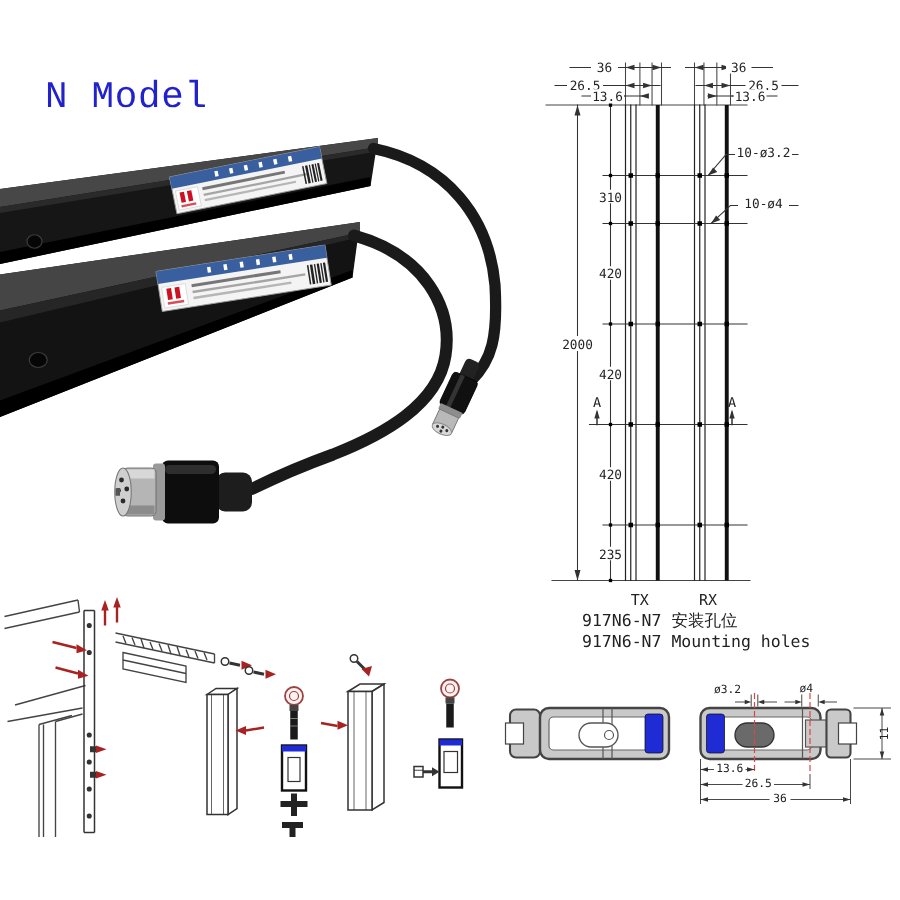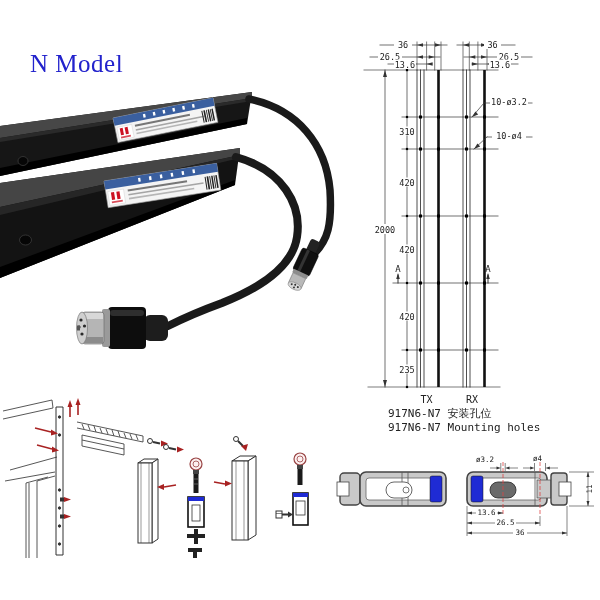--- a/index.html
+++ b/index.html
@@ -1,19 +1,19 @@
 <!DOCTYPE html>
 <html><head>
 <meta charset="utf-8">
 <style>
   html,body{margin:0;padding:0;background:#fff;}
   #page{position:relative;width:600px;height:600px;background:#ffffff;overflow:hidden;
         font-family:"Liberation Sans",sans-serif;}
   #model-title{position:absolute;left:30px;top:50px;font-size:25px;color:#2222cc;
-        letter-spacing:0.5px;font-family:Liberation Serif, serif;}
+        letter-spacing:0.5px;font-family:Liberation Mono, monospace;}
   .abs{position:absolute;}
   svg text{font-family:"DejaVu Sans Mono",monospace;fill:#222;}
 </style>
 </head>
 <body>
 
 <div id="page">
 
   <div id="model-title">N Model</div>
 

